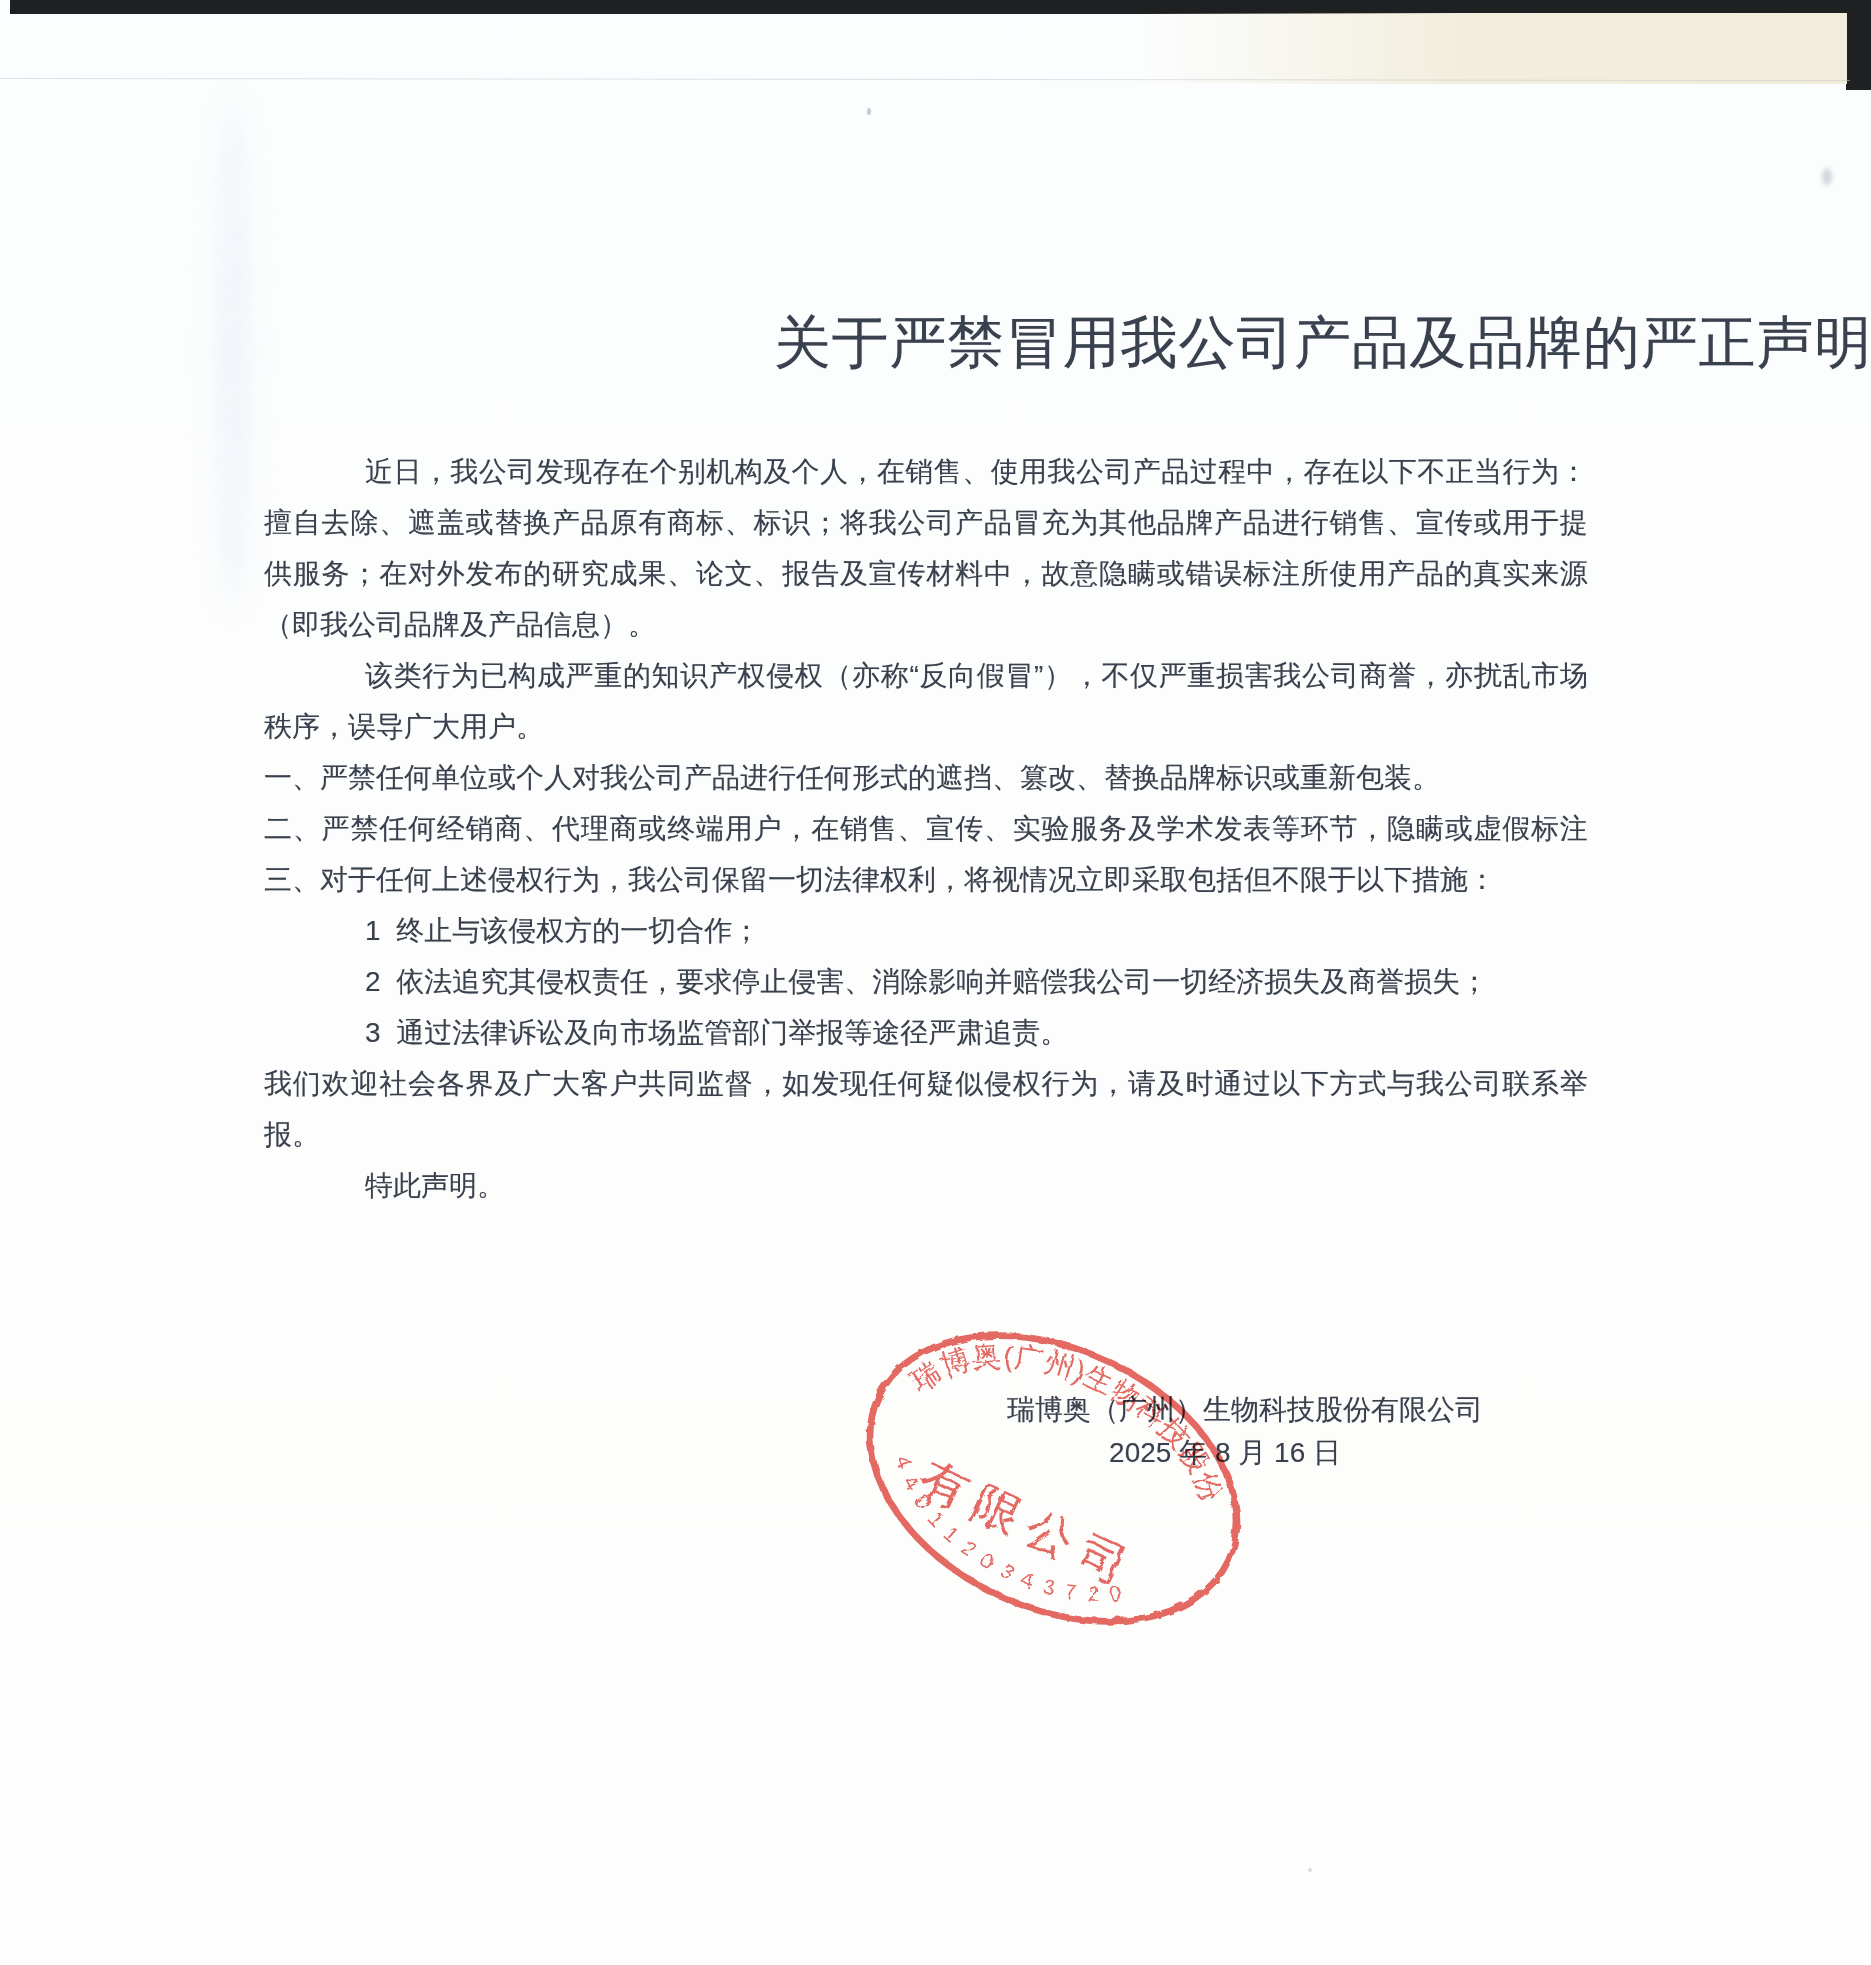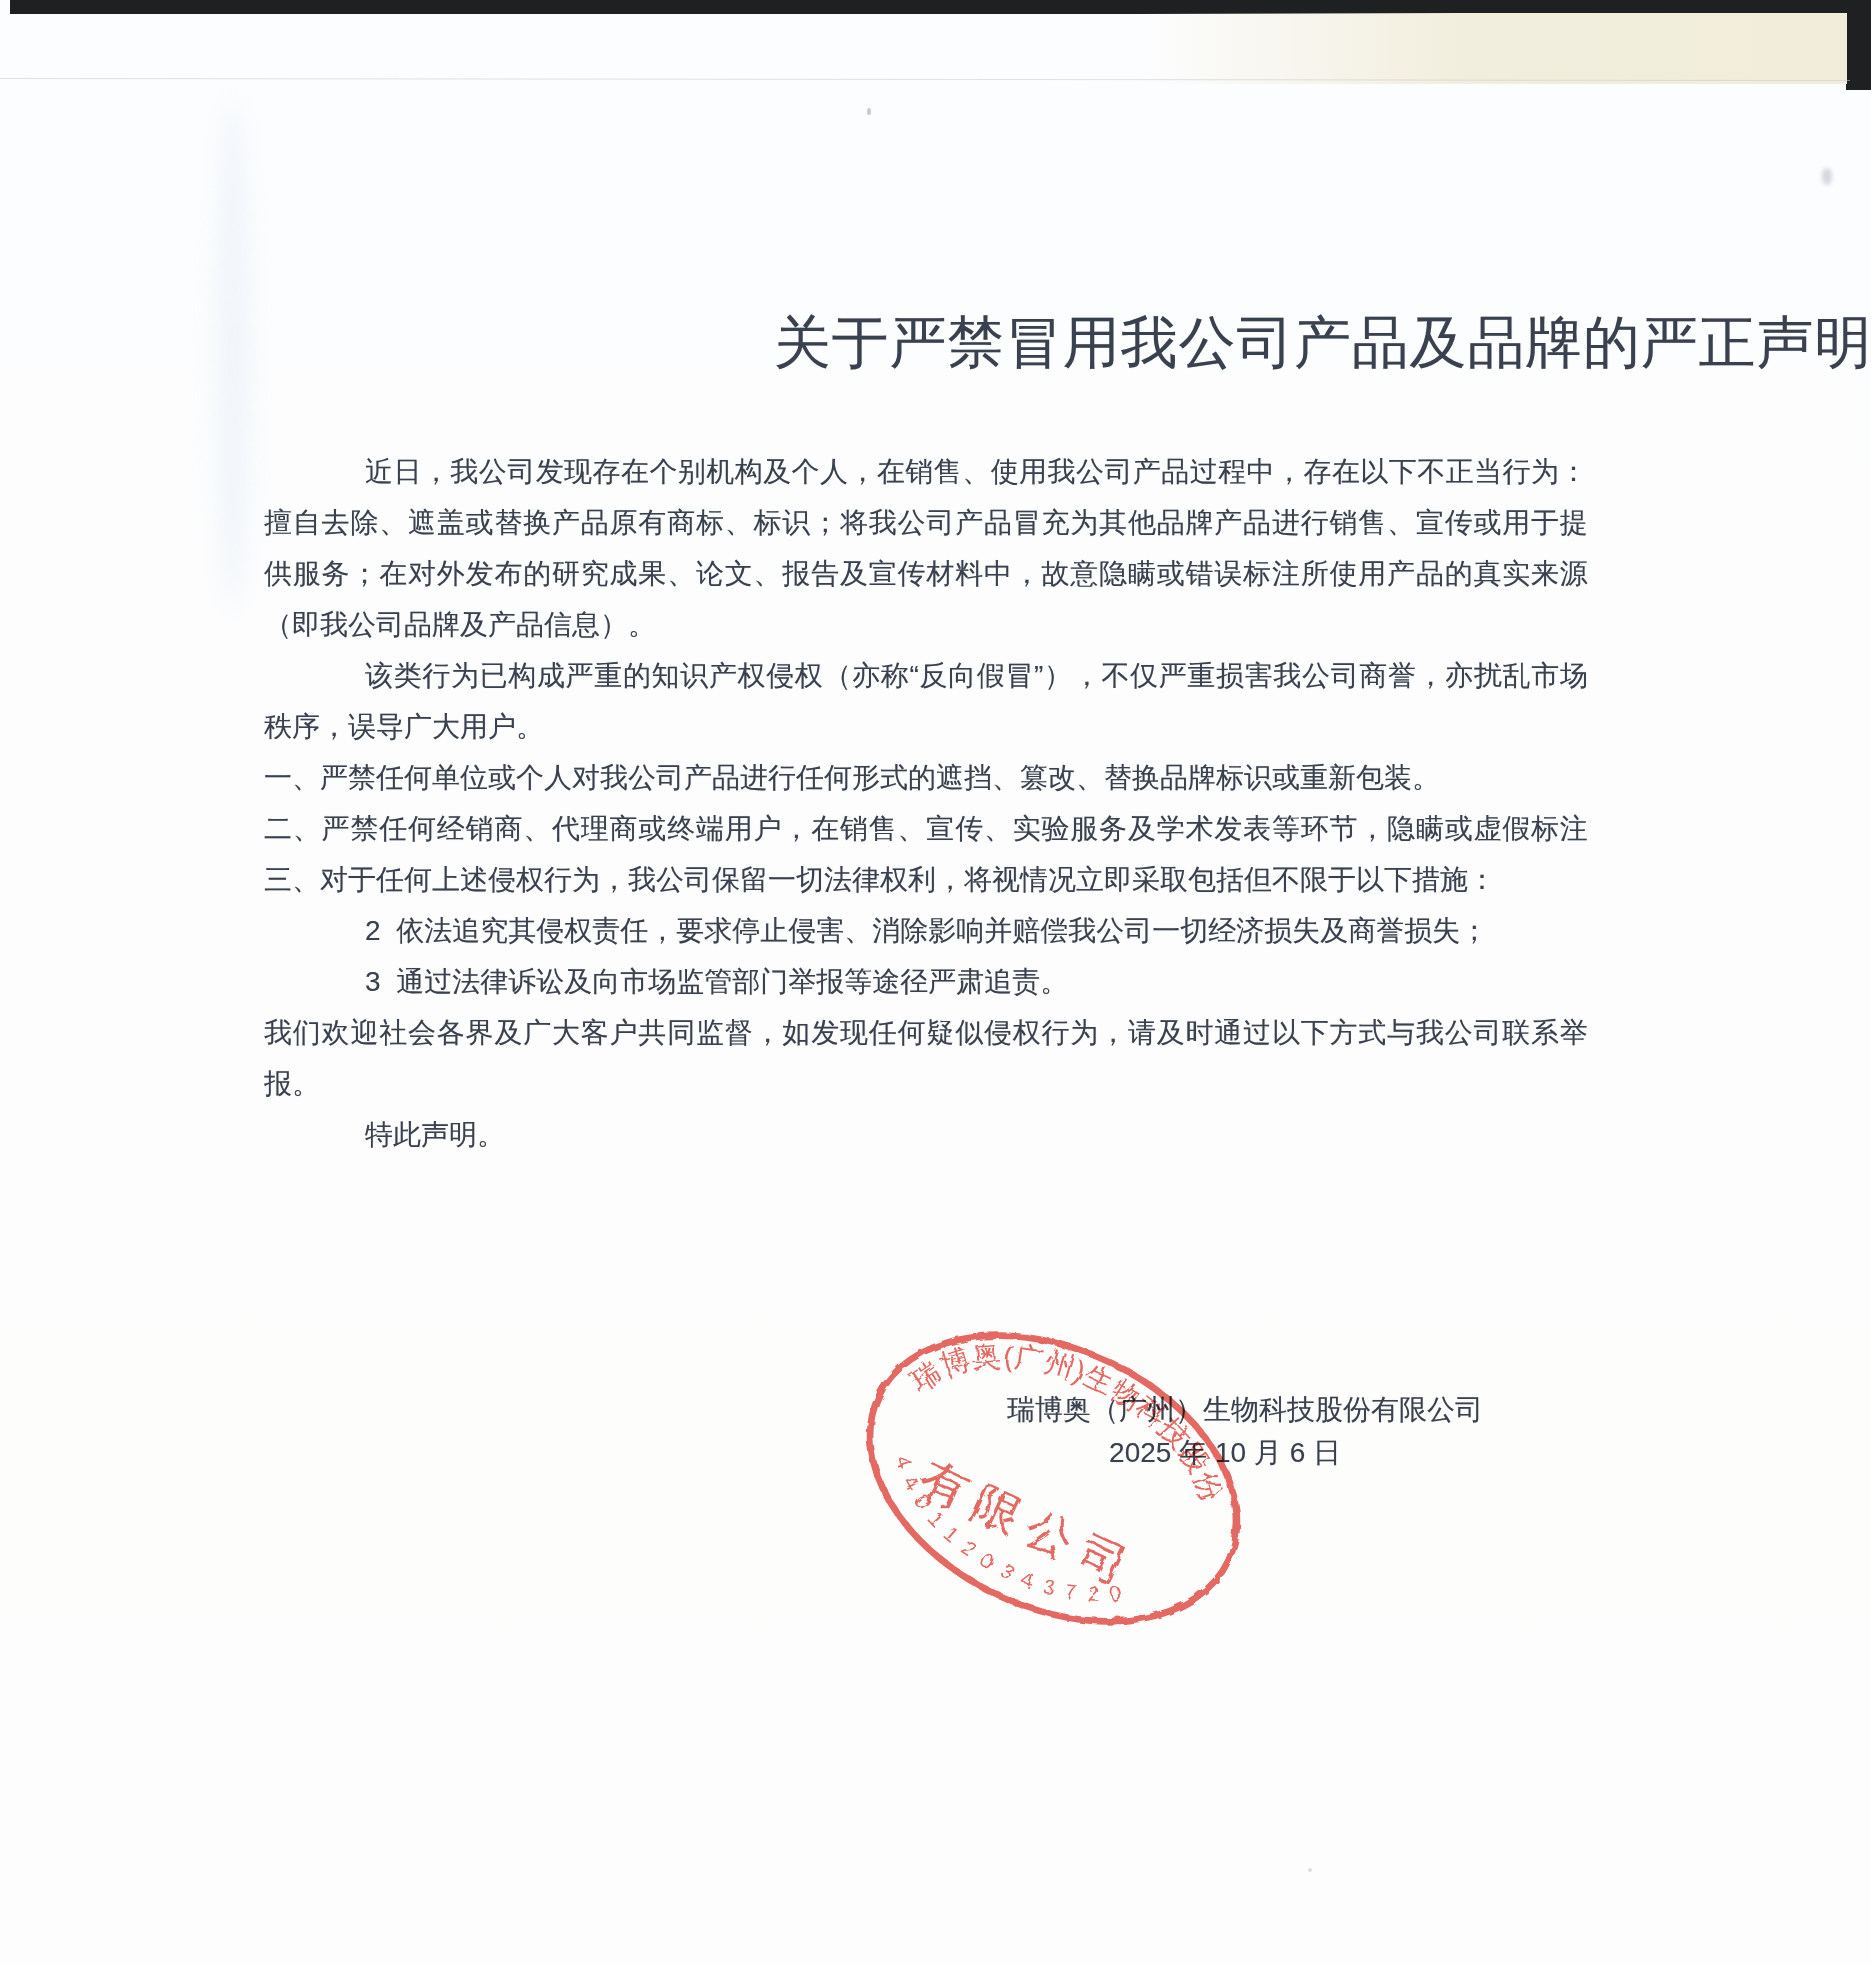--- a/index.html
+++ b/index.html
@@ -307,20 +307,21 @@
         <span>，</span>
         <span>隐</span>
         <span>瞒</span>
         <span>或</span>
         <span>虚</span>
         <span>假</span>
         <span>标</span>
         <span>注</span>
       </div>
       <div class="line">三、对于任何上述侵权行为，我公司保留一切法律权利，将视情况立即采取包括但不限于以下措施：</div>
+      <div class="line indent">1  终止与该侵权方的一切合作；</div>
       <div class="line indent">2  依法追究其侵权责任，要求停止侵害、消除影响并赔偿我公司一切经济损失及商誉损失；</div>
       <div class="line indent">3  通过法律诉讼及向市场监管部门举报等途径严肃追责。</div>
       <div class="line justify">
         <span>我</span>
         <span>们</span>
         <span>欢</span>
         <span>迎</span>
         <span>社</span>
         <span>会</span>
         <span>各</span>
@@ -362,21 +363,21 @@
         <span>司</span>
         <span>联</span>
         <span>系</span>
         <span>举</span>
       </div>
       <div class="line">报。</div>
       <div class="line indent">特此声明。</div>
     </div>
 
   <div class="sig-line sig-company">瑞博奥（广州）生物科技股份有限公司</div>
-  <div class="sig-line sig-date">2025 年 10 月 6 日</div>
+  <div class="sig-line sig-date">2025 年 8 月 16 日</div>
 
   <div class="seal-wrap">
     <svg viewBox="0 0 1240 1000">
       <defs>
         <filter id="inkrough" x="-8%" y="-8%" width="116%" height="116%">
           <feTurbulence type="fractalNoise" baseFrequency="0.035" numOctaves="2" seed="7" result="n"></feTurbulence>
           <feDisplacementMap in="SourceGraphic" in2="n" scale="13"></feDisplacementMap>
         </filter>
       </defs>
       <g filter="url(#inkrough)">

